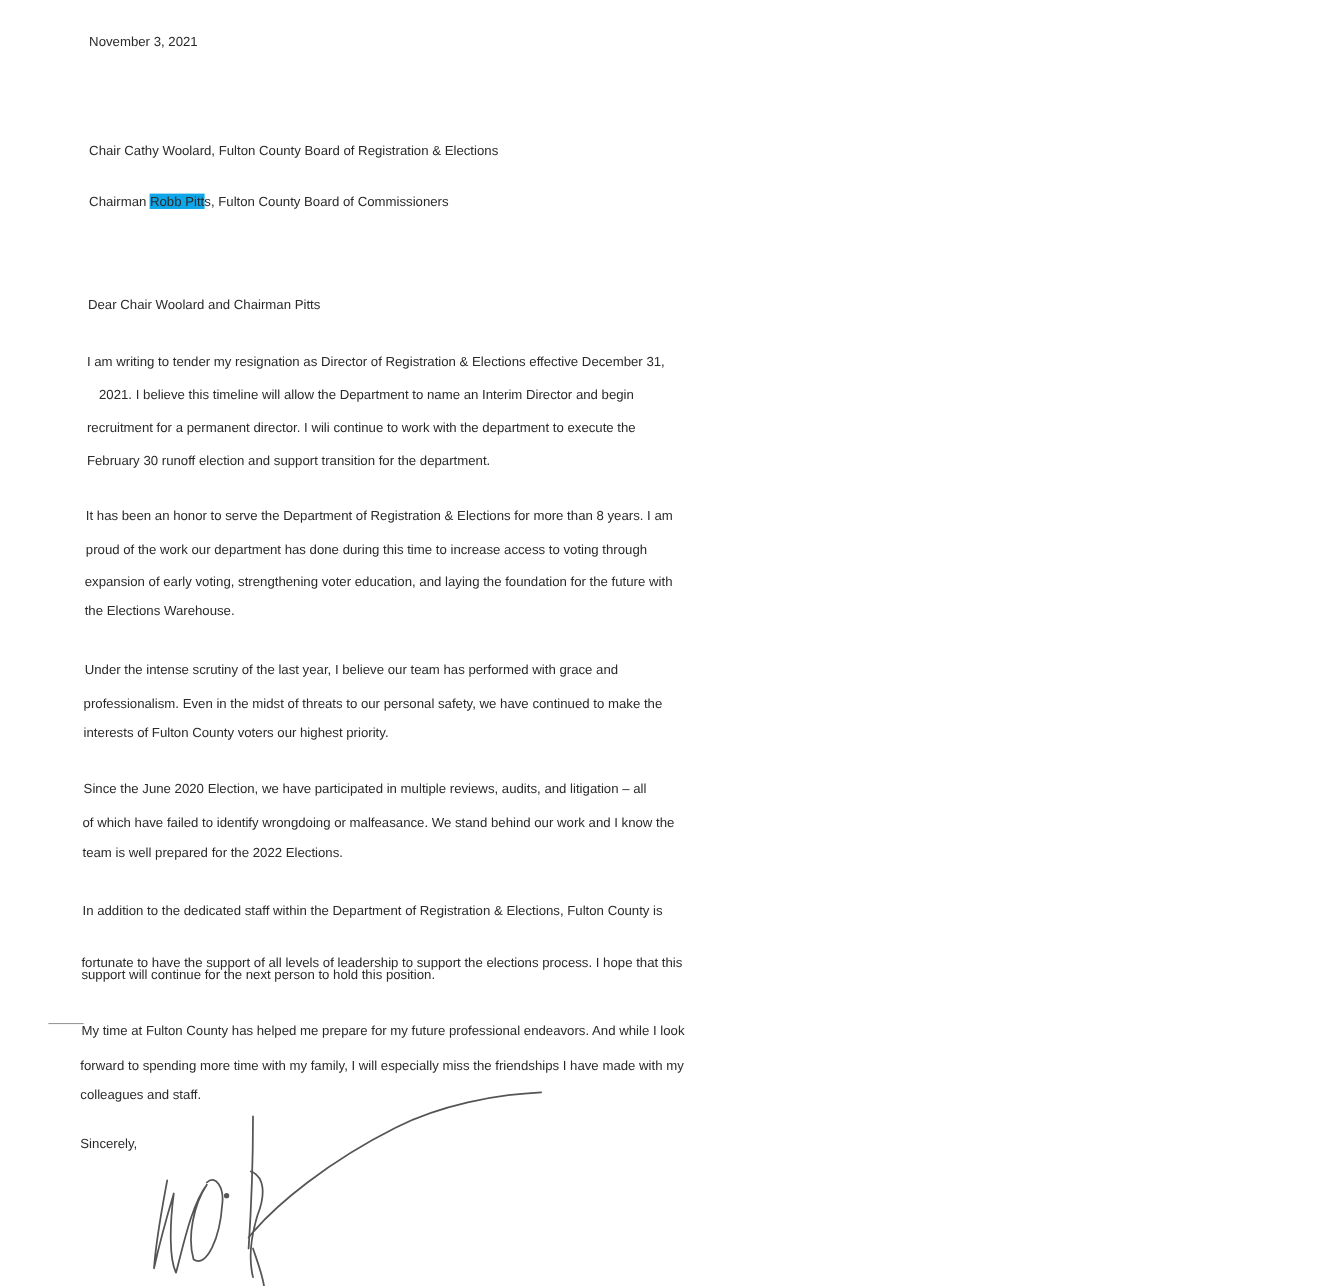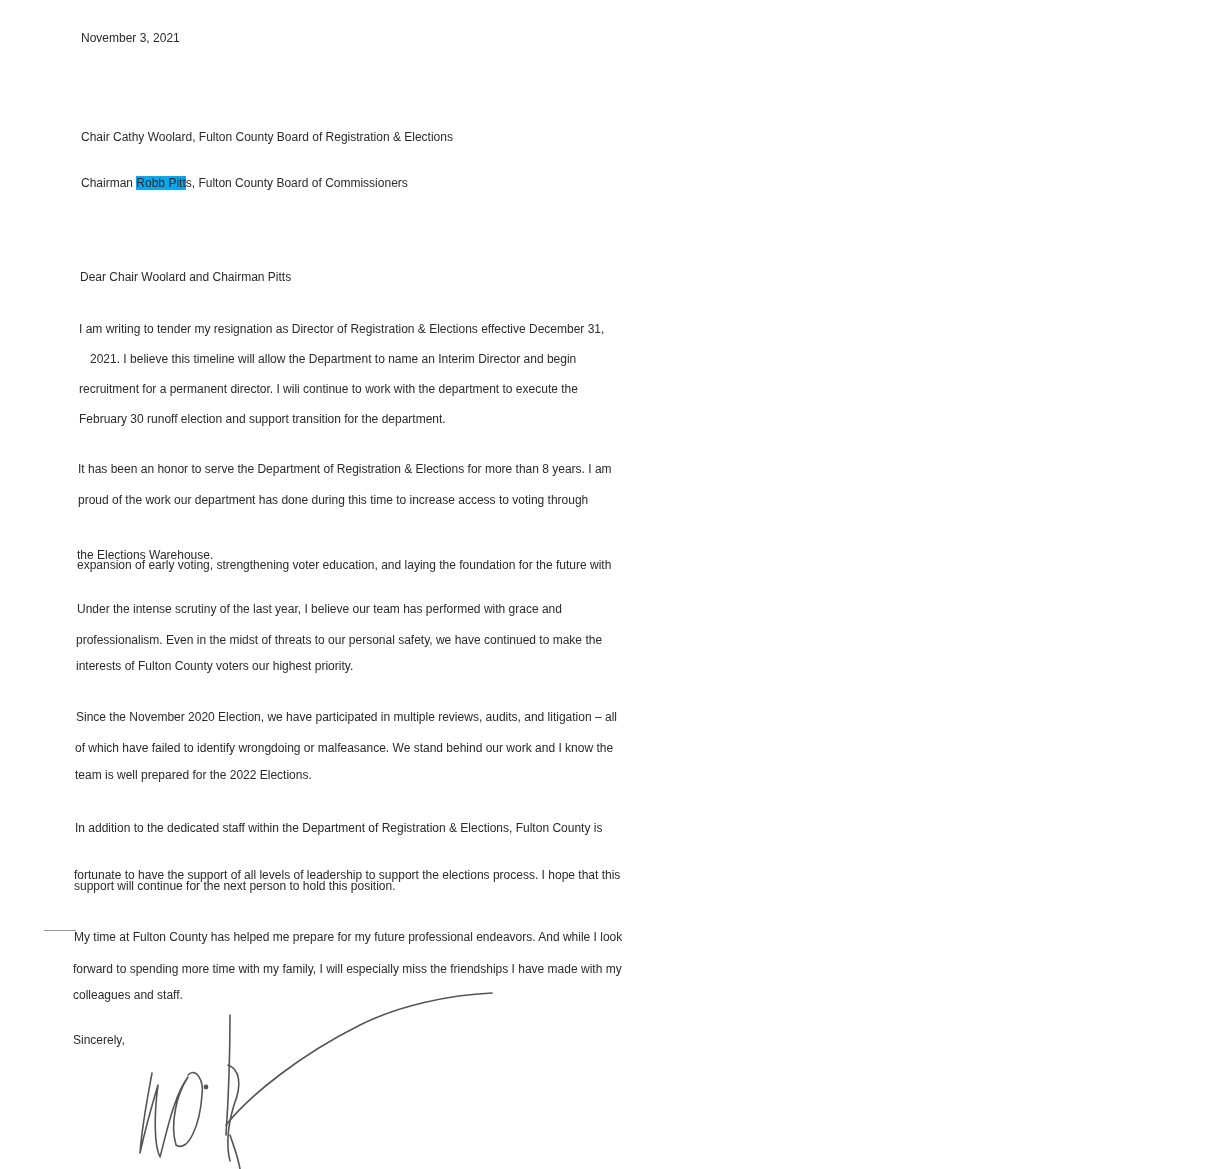--- a/index.html
+++ b/index.html
@@ -32,32 +32,32 @@
   <div>
     <div class="line" style="left:79px;top:316px;">I am writing to tender my resignation as Director of Registration &amp; Elections effective December 31,</div>
     <div class="line" style="left:79px;top:346px;margin-left:11px;">2021.  I believe this timeline will allow the Department to name an Interim Director and begin</div>
     <div class="line" style="left:79px;top:376px;">recruitment for a permanent director. I wili continue to work with the department to execute the</div>
     <div class="line" style="left:79px;top:406px;">February 30 runoff election and support transition for the department.</div>
   </div>
 
   <div>
     <div class="line" style="left:78px;top:456px;">It has been an honor to serve the Department of Registration &amp; Elections for more than 8 years. I am</div>
     <div class="line" style="left:78px;top:487px;">proud of the work our department has done during this time to increase access to voting through</div>
-    <div class="line" style="left:77px;top:516px;margin-top:36px;">expansion of early voting, strengthening voter education, and laying the foundation for the future with</div>
+    <div class="line" style="left:77px;top:516px;">expansion of early voting, strengthening voter education, and laying the foundation for the future with</div>
     <div class="line" style="left:77px;top:542px;">the Elections Warehouse.</div>
   </div>
 
   <div>
     <div class="line" style="left:77px;top:596px;">Under the intense scrutiny of the last year, I believe our team has performed with grace and</div>
     <div class="line" style="left:76px;top:627px;">professionalism.  Even in the midst of threats to our personal safety, we have continued to make the</div>
     <div class="line" style="left:76px;top:653px;">interests of Fulton County voters our highest priority.</div>
   </div>
 
   <div>
-    <div class="line" style="left:76px;top:704px;">Since the November 2020 Election, we have participated in multiple reviews, audits, and litigation – all</div>
+    <div class="line" style="left:76px;top:704px;">Since the June 2020 Election, we have participated in multiple reviews, audits, and litigation – all</div>
     <div class="line" style="left:75px;top:735px;">of which have failed to identify wrongdoing or malfeasance.  We stand behind our work and I know the</div>
     <div class="line" style="left:75px;top:762px;">team is well prepared for the 2022 Elections.</div>
   </div>
 
   <div>
     <div class="line" style="left:75px;top:815px;">In addition to the dedicated staff within the Department of Registration &amp; Elections, Fulton County is</div>
     <div class="line" style="left:74px;top:847px;margin-top:15px;">fortunate to have the support of all levels of leadership to support the elections process. I hope that this</div>
     <div class="line" style="left:74px;top:873px;">support will continue for the next person to hold this position.</div>
   </div>
 

